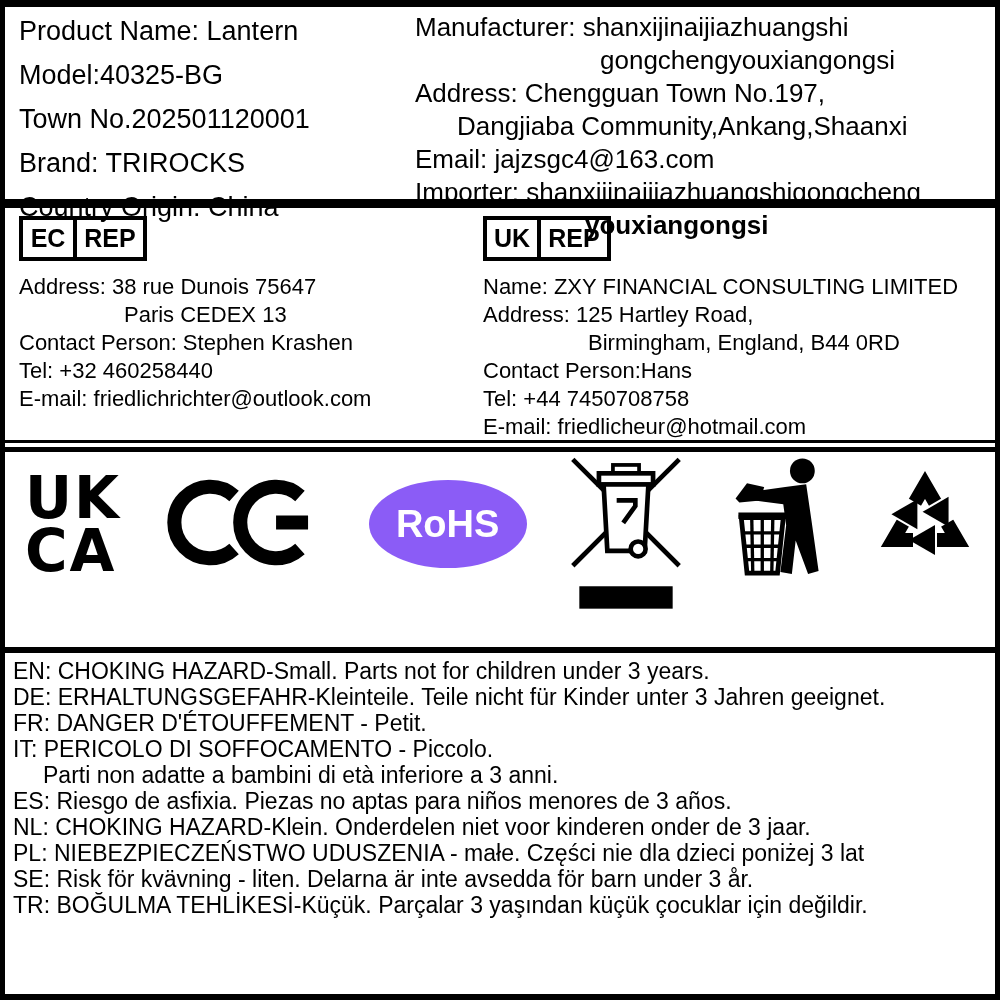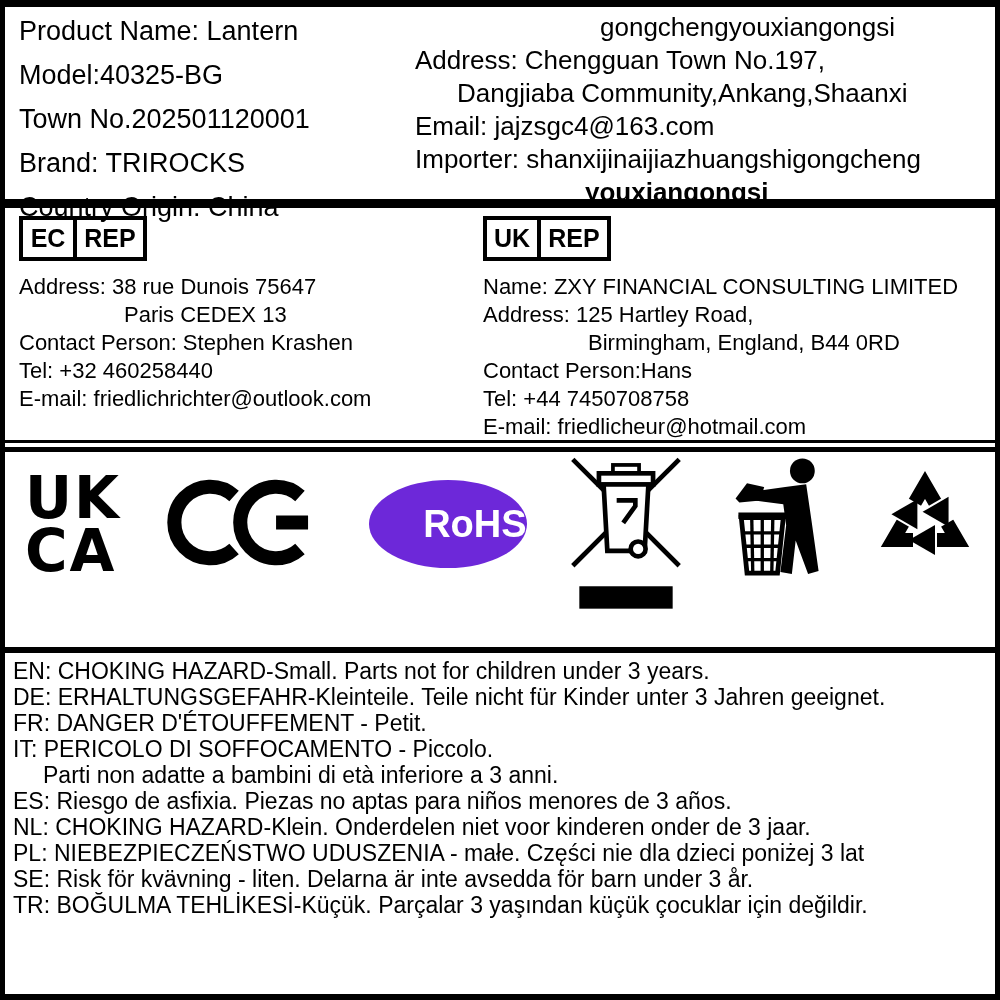--- a/index.html
+++ b/index.html
@@ -33,22 +33,22 @@
   .rep-badge .vdiv { width:4px; background:#000; }
   .rep-badge .c2 { flex:1; }
   .rep-col p { line-height:28px; white-space:nowrap; }
   .ind-105 { padding-left:105px; }
   
   .sec-marks { position:relative; height:195px; display:flex; justify-content:space-between;
     align-items:flex-start; padding:0 20px; }
   .ukca { margin-top:20px; font-family:"DejaVu Sans",sans-serif; font-weight:800;
     font-size:58px; line-height:53px; letter-spacing:2px; }
   .ce { margin-top:18px; }
-  .rohs { margin-top:28px; width:158px; height:88px; background:#6d28d9; border-radius:50%;
-    display:flex; align-items:center; justify-content:flex-end;
+  .rohs { margin-top:28px; width:158px; height:88px; background:#8b5cf6; border-radius:50%;
+    display:flex; align-items:center; justify-content:center;
     color:#fff; font-weight:bold; font-size:38px; }
   .weee { margin-top:2px; }
   .tidyman { margin-top:4px; }
   .recycle { margin-top:8px; }
   
   .sec-warn { padding:5px 8px 0 8px; font-size:23px; line-height:26px; }
   .sec-warn p { white-space:nowrap; }
   .w-ind { padding-left:30px; }
 </style>
 </head>
@@ -58,20 +58,21 @@
 
   <div class="sec-top">
     <div class="col-product">
       <div>Product Name: Lantern</div>
       <div>Model:40325-BG</div>
       <div>Town No.202501120001</div>
       <div>Brand: TRIROCKS</div>
       <div>Country Origin: China</div>
     </div>
     <div class="col-mfr">
+      <div>Manufacturer: shanxijinaijiazhuangshi</div>
       <div class="ind-185">gongchengyouxiangongsi</div>
       <div>Address: Chengguan Town No.197,</div>
       <div class="ind-42">Dangjiaba Community,Ankang,Shaanxi</div>
       <div>Email: jajzsgc4@163.com</div>
       <div>Importer: shanxijinaijiazhuangshigongcheng</div>
       <div class="ind-170">youxiangongsi</div>
     </div>
   </div>
 
   <div class="sep sep-9"></div>

